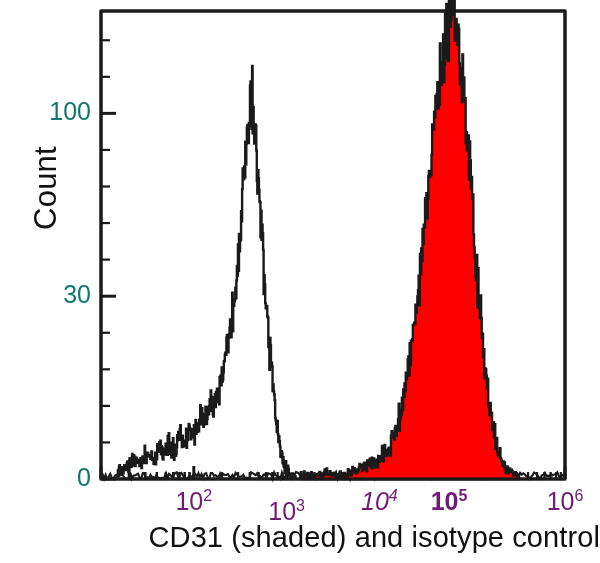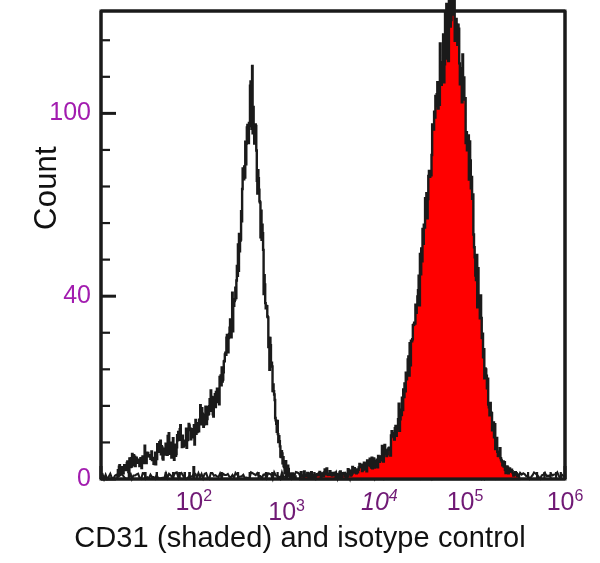--- a/index.html
+++ b/index.html
@@ -19,31 +19,31 @@
     letter-spacing:.2px;
     transform:rotate(-90deg);
     transform-origin:center center;
     color:#111111;
     white-space:nowrap;
   }
   .xlabel{
     position:absolute;
     left:0; top:521px;
     width:600px;
-    text-align:center;
+    text-align:right;
     font-size:29px;
     letter-spacing:.1px;
     color:#111111;
     white-space:nowrap;
   }
   .ytick-label{
     position:absolute;
     text-align:right;
     font-size:25px;
-    color:#a21caf;
+    color:#0f766e;
     white-space:nowrap;
   }
   .xtick-label{
     position:absolute;
     text-align:center;
     font-size:25px;
     color:#701a75;
     white-space:nowrap;
   }
   .xtick-label .exp{
@@ -136,24 +136,24 @@
         <line x1="565" y1="11" x2="565" y2="479" stroke="#1a1a1a" stroke-width="3"></line>
         <line x1="101" y1="11" x2="565" y2="11" stroke="#1a1a1a" stroke-width="3"></line>
       </g>
   </svg>
 
   <div class="ylabel">Count</div>
   <div class="xlabel">CD31 (shaded) and isotype control</div>
 
   <div id="ytick-labels">
       <div class="ytick-label" style="width: 60px; left: 31px; top: 463px;">0</div>
-      <div class="ytick-label" style="width: 60px; left: 31px; top: 280.188px;">40</div>
+      <div class="ytick-label" style="width: 60px; left: 31px; top: 280.188px;">30</div>
       <div class="ytick-label" style="width: 60px; left: 31px; top: 97.375px;">100</div>
     </div>
   <div id="xtick-labels">
       <div class="xtick-label" style="width: 80px; left: 153.8px; top: 487px;"><span>10</span><span class="exp">2</span></div>
       <div class="xtick-label" style="width: 80px; left: 246.6px; top: 487px; margin-top: 10px;"><span>10</span><span class="exp">3</span></div>
       <div class="xtick-label" style="width: 80px; left: 339.4px; top: 487px; font-style: italic;"><span>10</span><span class="exp">4</span></div>
-      <div class="xtick-label" style="width: 80px; left: 425px; top: 487px;"><span>10</span><span class="exp">5</span></div>
+      <div class="xtick-label" style="width: 80px; left: 409px; top: 487px; font-weight: bold;"><span>10</span><span class="exp">5</span></div>
       <div class="xtick-label" style="width: 80px; left: 525px; top: 487px;"><span>10</span><span class="exp">6</span></div>
     </div>
 
 </div>
 
 </body></html>

